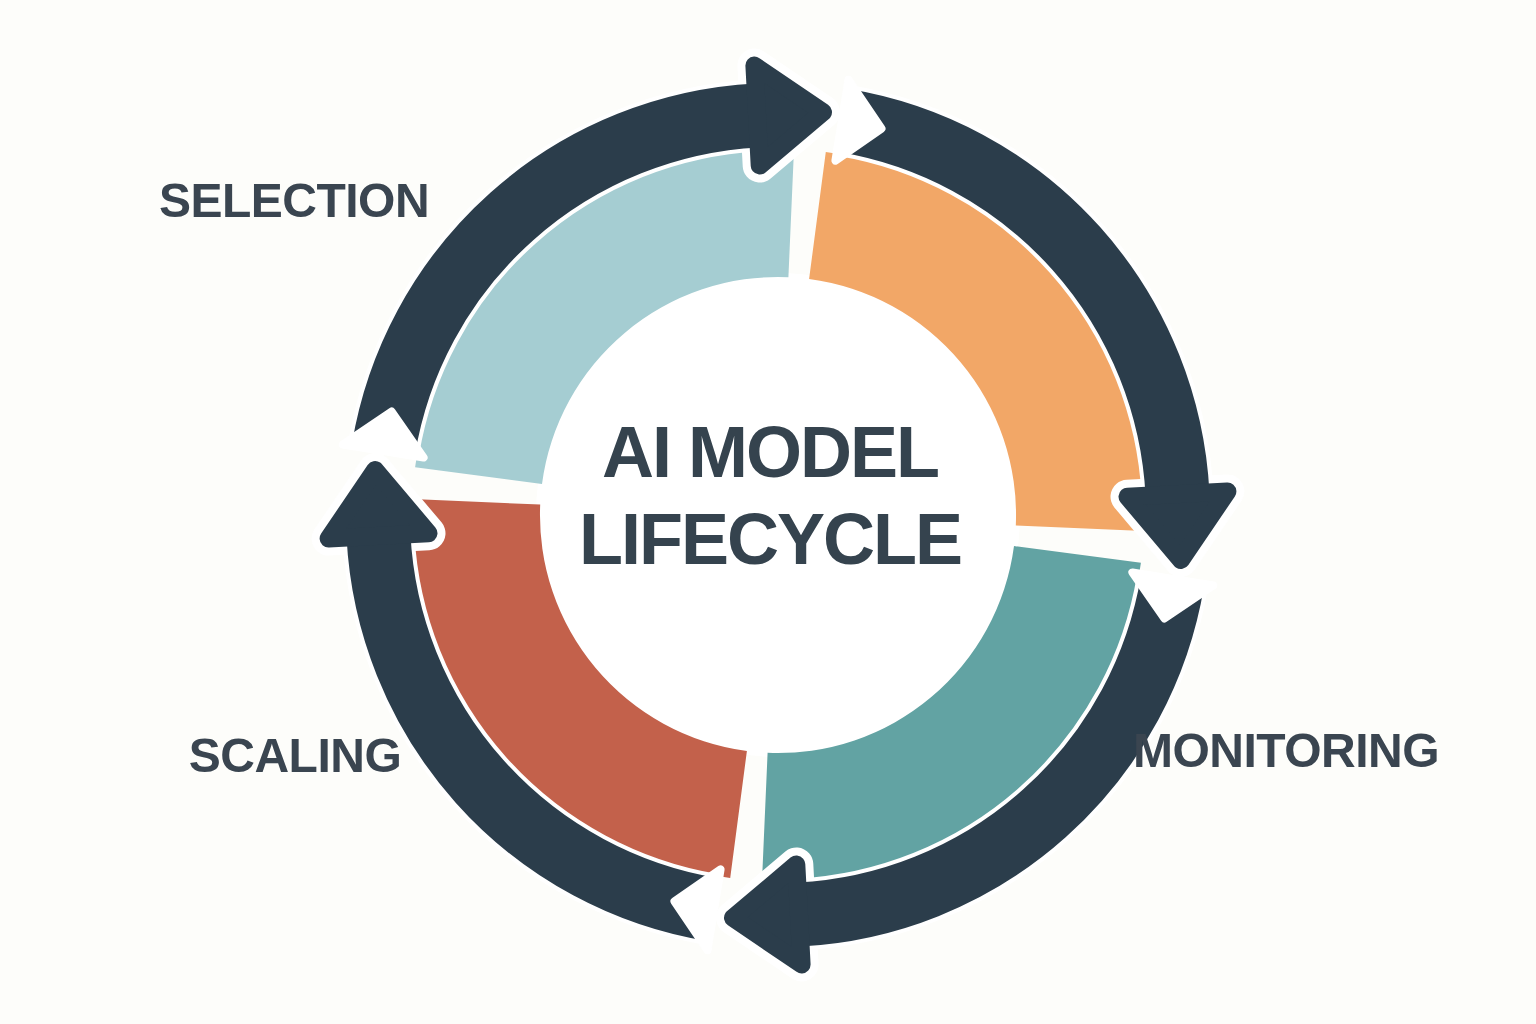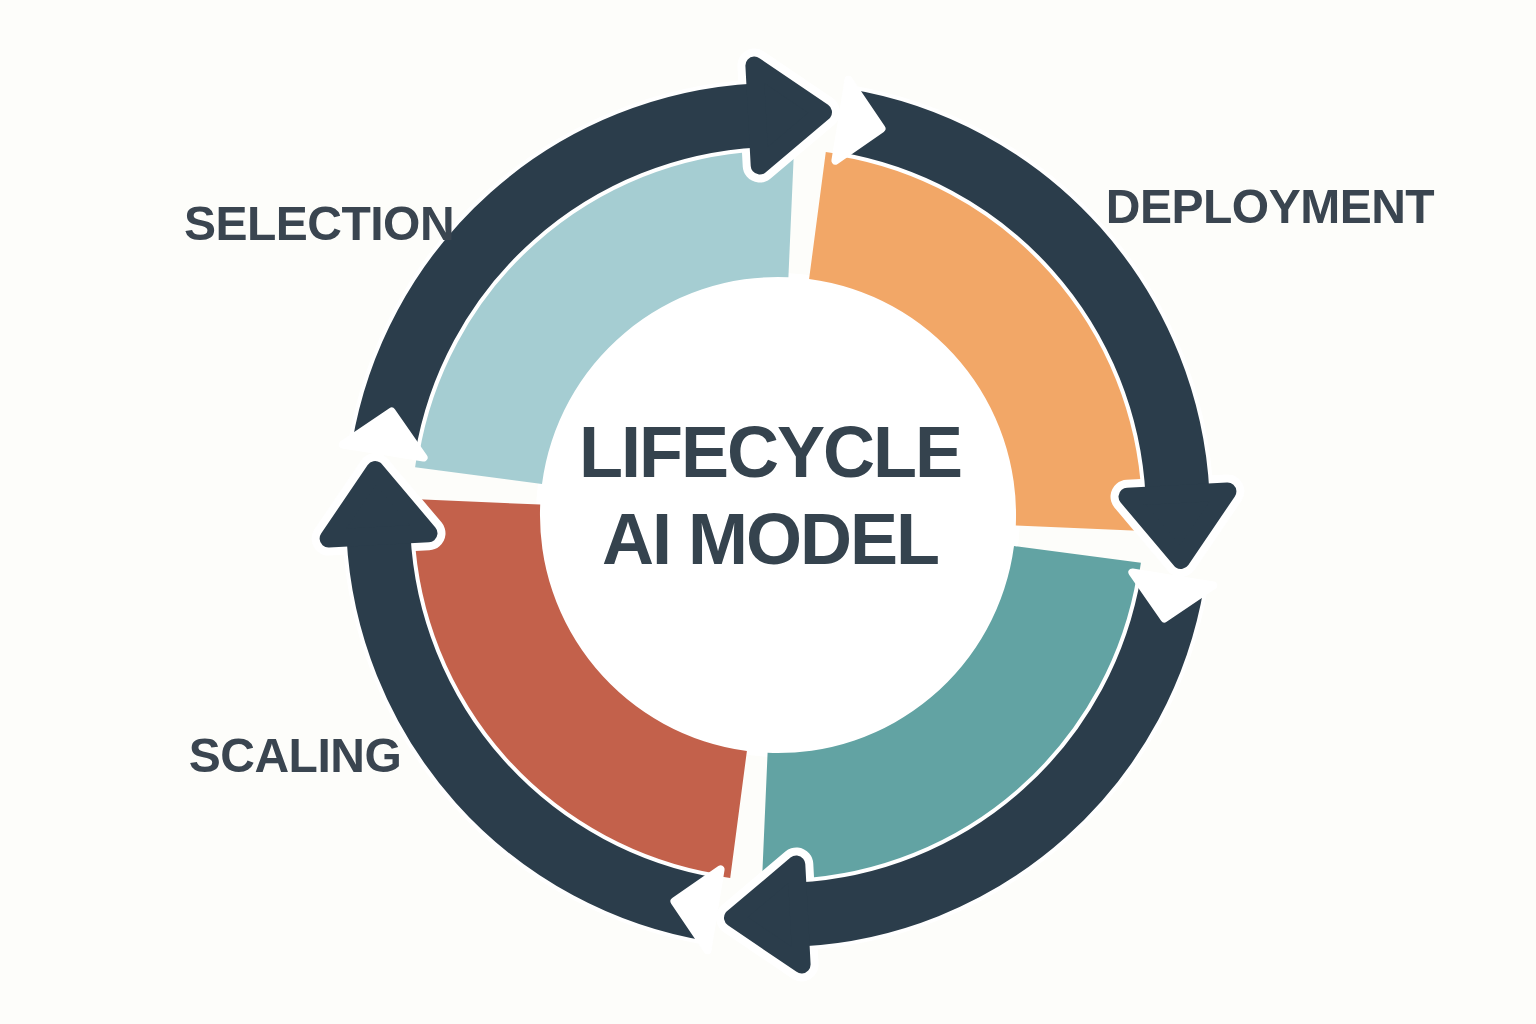--- a/index.html
+++ b/index.html
@@ -70,25 +70,25 @@
       <path d="M 1172.5 581.0 A 400 400 0 0 1 798.9 914.5" fill="none" stroke="#2b3d4b" stroke-width="64"></path>
       <path d="M 801.6 964.4 L 733.0 917.9 L 796.3 864.5 Z" fill="#2b3d4b" stroke="#2b3d4b" stroke-width="18" stroke-linejoin="round"></path>
       <path d="M 712.0 909.5 A 400 400 0 0 1 378.5 535.9" fill="none" stroke="#2b3d4b" stroke-width="64"></path>
       <path d="M 328.6 538.6 L 375.1 470.0 L 428.5 533.3 Z" fill="#2b3d4b" stroke="#2b3d4b" stroke-width="18" stroke-linejoin="round"></path>
       <path d="M 342.7 444.5 L 391.6 411.5 L 423.6 457.6 Z" fill="#ffffff" stroke="#ffffff" stroke-width="8" stroke-linejoin="round"></path>
       <path d="M 848.5 79.7 L 881.5 128.6 L 835.4 160.6 Z" fill="#ffffff" stroke="#ffffff" stroke-width="8" stroke-linejoin="round"></path>
       <path d="M 1213.3 585.5 L 1164.4 618.5 L 1132.4 572.4 Z" fill="#ffffff" stroke="#ffffff" stroke-width="8" stroke-linejoin="round"></path>
       <path d="M 707.5 950.3 L 674.5 901.4 L 720.6 869.4 Z" fill="#ffffff" stroke="#ffffff" stroke-width="8" stroke-linejoin="round"></path>
     </svg>
 
-  <div class="seg-label" style="left:319px; top:200px;margin-top:23px;">SELECTION</div>
+  <div class="seg-label" style="left:294px; top:200px;">SELECTION</div>
 
-  <div class="seg-label" style="left:1270px; top:206px;">DEPLOYMENT</div>
 
+  <div class="seg-label" style="left:1286px; top:750px;">MONITORING</div>
 
   <div class="seg-label" style="left:295px; top:755px;text-align:right;">SCALING</div>
 
   <div class="center-title">
+    <span class="line">AI MODEL</span>
     <span class="line">LIFECYCLE</span>
-    <span class="line">AI MODEL</span>
   </div>
 
 </div>
 
 </body></html>

